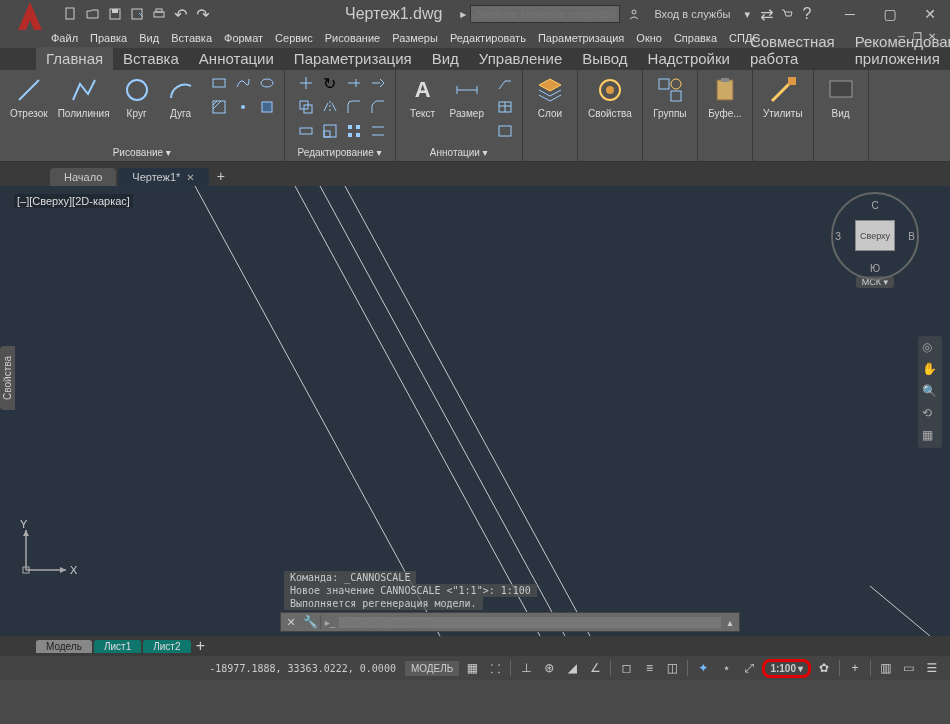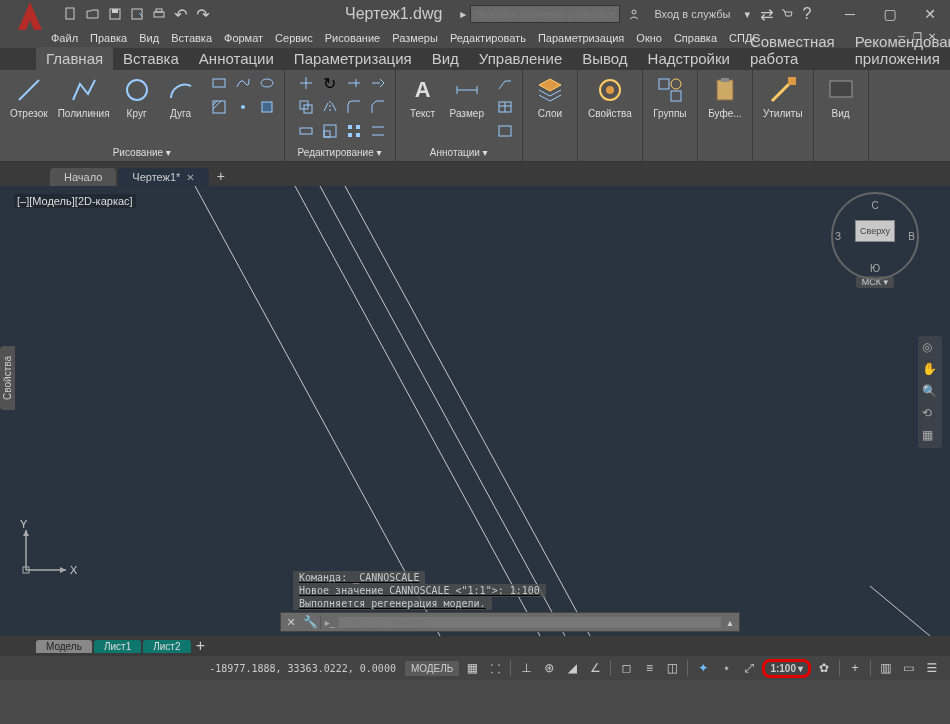--- a/index.html
+++ b/index.html
@@ -48,34 +48,34 @@
 .add-tab { width: 20px; height: 18px; color: #ccc; font-size: 14px; text-align: center; cursor: pointer; }
 
 
 .drawing-area { position: relative; height: 450px; background: #2a3440; overflow: hidden; }
 .viewport-label { position: absolute; top: 8px; left: 14px; color: #ddd; font-size: 11px; background: rgba(0,0,0,.2); padding: 1px 3px; }
 .side-panel-tab { position: absolute; left: 0; top: 160px; writing-mode: vertical-rl; transform: rotate(180deg); background: #525252; color: #ccc; font-size: 10px; padding: 10px 2px; border-radius: 0 4px 4px 0; cursor: pointer; }
 .diag-lines { position: absolute; inset: 0; }
 .viewcube-area { position: absolute; top: 10px; right: 30px; width: 90px; }
 .viewcube { width: 64px; height: 64px; position: relative; margin: 8px auto; }
 .vc-ring { position: absolute; inset: -12px; border: 2px solid #666; border-radius: 50%; }
-.vc-face { position: absolute; top: 16px; left: 12px; width: 40px; height: 22px; background: #c8c8c8; display: flex; align-items: center; justify-content: center; font-size: 9px; color: #444; border: 1px solid #888; }
+.vc-face { position: absolute; top: 16px; left: 12px; width: 40px; height: 31px; background: #c8c8c8; display: flex; align-items: center; justify-content: center; font-size: 9px; color: #444; border: 1px solid #888; }
 .vc-n { position: absolute; top: -4px; left: 50%; transform: translateX(-50%); color: #aaa; font-size: 10px; }
 .vc-s { position: absolute; bottom: -6px; left: 50%; transform: translateX(-50%); color: #aaa; font-size: 10px; }
 .vc-e { position: absolute; right: -8px; top: 50%; transform: translateY(-50%); color: #aaa; font-size: 10px; }
 .vc-w { position: absolute; left: -8px; top: 50%; transform: translateY(-50%); color: #aaa; font-size: 10px; }
 .wcs-badge { background: rgba(80,80,80,.8); color: #ccc; font-size: 9px; padding: 1px 6px; border-radius: 3px; width: fit-content; margin: 0 auto; }
 .navbar { position: absolute; right: 8px; top: 150px; width: 24px; background: rgba(100,100,100,.3); border-radius: 3px; padding: 4px 0; display: flex; flex-direction: column; align-items: center; gap: 6px; }
 .nav-icon { width: 16px; height: 16px; color: #aaa; font-size: 12px; }
 
 
 .ucs { position: absolute; bottom: 58px; left: 18px; width: 60px; height: 60px; }
 
 
-.cmd-history { position: absolute; bottom: 26px; left: 293px; display: flex; flex-direction: column; gap: 0; text-decoration: underline; }
+.cmd-history { position: absolute; bottom: 26px; left: 284px; display: flex; flex-direction: column; gap: 0; }
 .cmd-line { background: rgba(80,80,80,.75); color: #c8c8c8; font-size: 10px; font-family: Consolas, monospace; padding: 1px 6px; white-space: nowrap; width: fit-content; }
 .cmd-input-bar { position: absolute; bottom: 4px; left: 280px; display: flex; align-items: center; background: #6a6a6a; border: 1px solid #444; height: 20px; width: 460px; }
 .cmd-close { width: 20px; text-align: center; color: #ccc; font-size: 11px; cursor: pointer; }
 .cmd-tools { width: 20px; text-align: center; color: #ccc; font-size: 12px; cursor: pointer; border-right: 1px solid #555; }
 .cmd-prompt-icon { width: 18px; text-align: center; color: #aaa; font-size: 10px; }
 .cmd-input { flex: 1; background: #777; color: #bbb; font-size: 10px; font-style: italic; padding: 0 4px; border: none; font-family: Consolas, monospace; }
 .cmd-arrow { width: 18px; text-align: center; color: #ccc; font-size: 10px; cursor: pointer; }
 
 
 .layout-tabs { height: 20px; background: #3a3a3a; display: flex; align-items: center; padding-left: 36px; gap: 2px; }
@@ -490,21 +490,21 @@
       <span>Начало</span>
     </div>
   <div class="file-tab active">
       <span>Чертеж1*</span>
       <span class="close-x">✕</span>
     </div>
   <div class="add-tab">+</div>
 </div>
 
 <div class="drawing-area">
-  <div class="viewport-label">[–][Модель][2D-каркас]</div>
+  <div class="viewport-label">[–][Сверху][2D-каркас]</div>
   <div class="side-panel-tab">Свойства</div>
   <svg class="diag-lines" viewBox="0 0 950 450" preserveAspectRatio="none">
     <line x1="195" y1="0" x2="440" y2="450" stroke="#c8c8c8" stroke-width="1"></line>
     <line x1="295" y1="0" x2="540" y2="450" stroke="#c8c8c8" stroke-width="1"></line>
     <line x1="320" y1="0" x2="565" y2="450" stroke="#c8c8c8" stroke-width="1"></line>
     <line x1="345" y1="0" x2="590" y2="450" stroke="#c8c8c8" stroke-width="1"></line>
     <line x1="870" y1="400" x2="930" y2="450" stroke="#c8c8c8" stroke-width="1"></line>
   </svg>
 
   <div class="viewcube-area">

